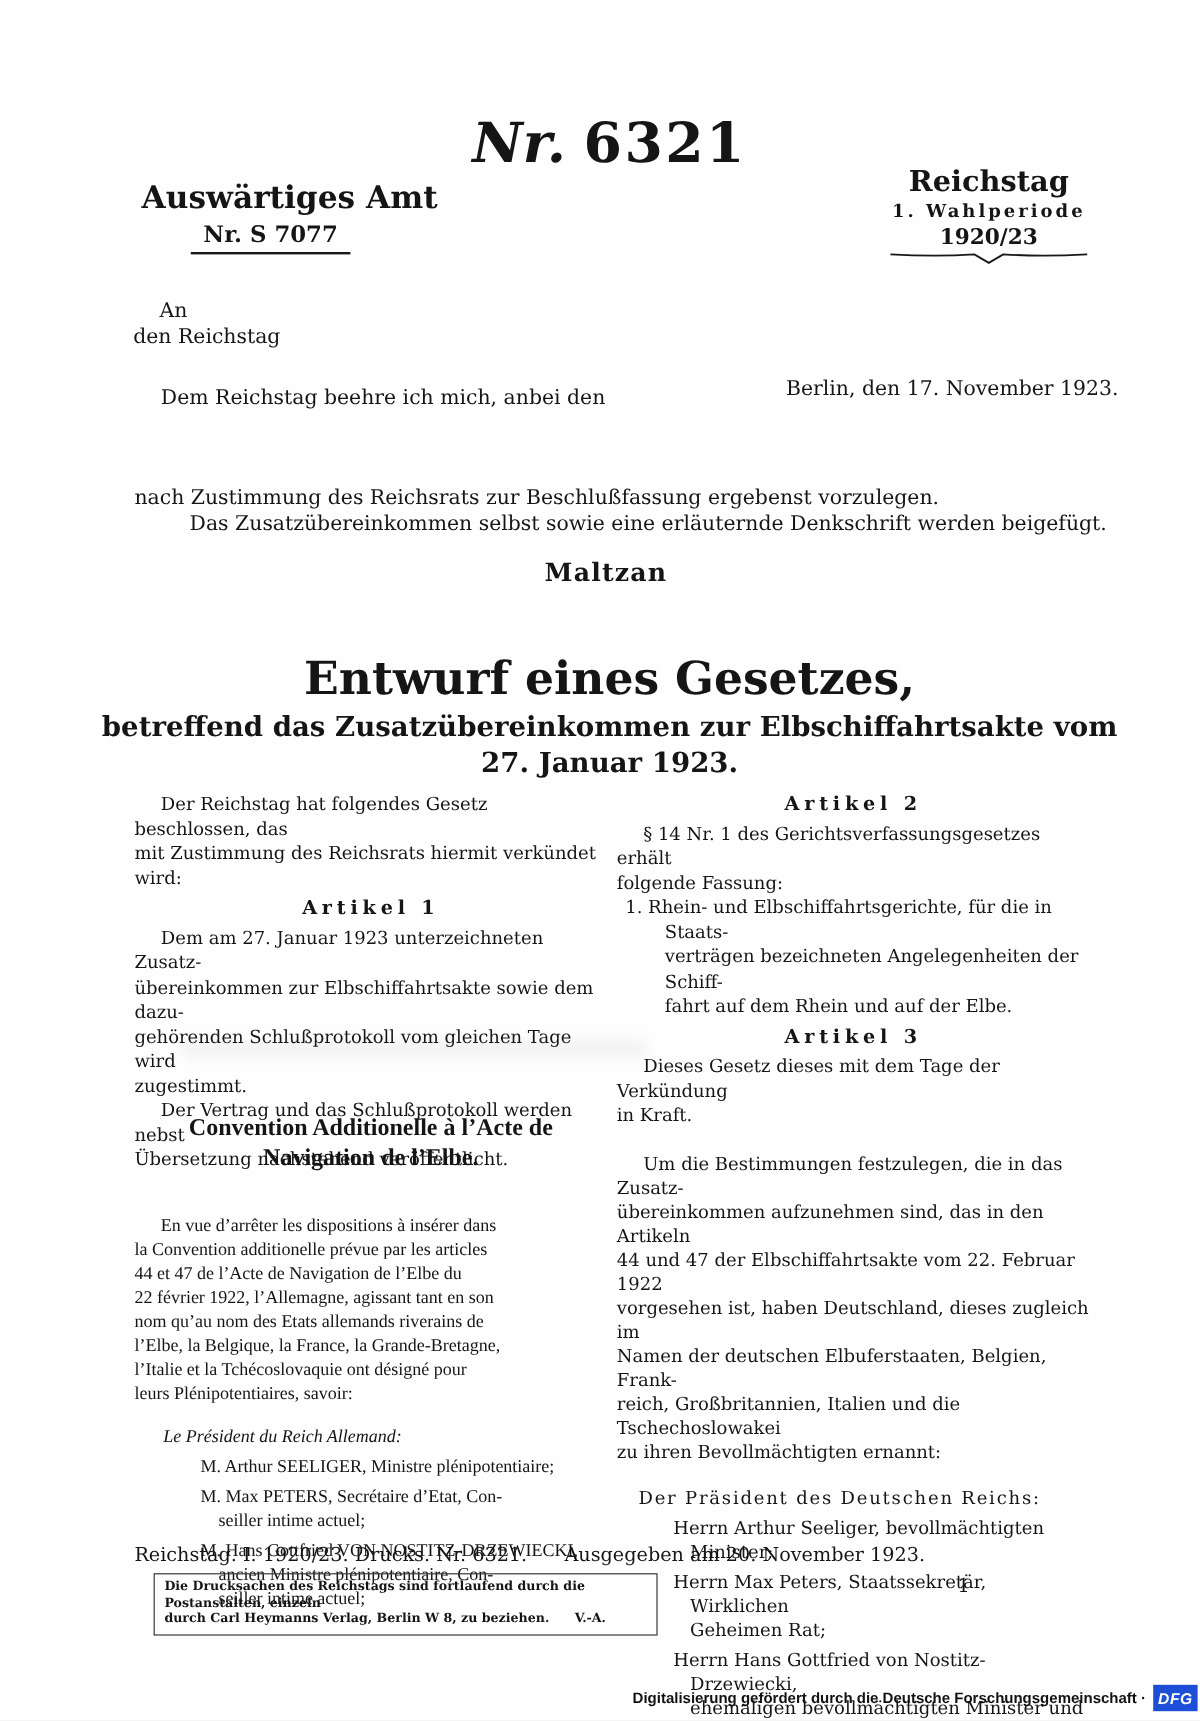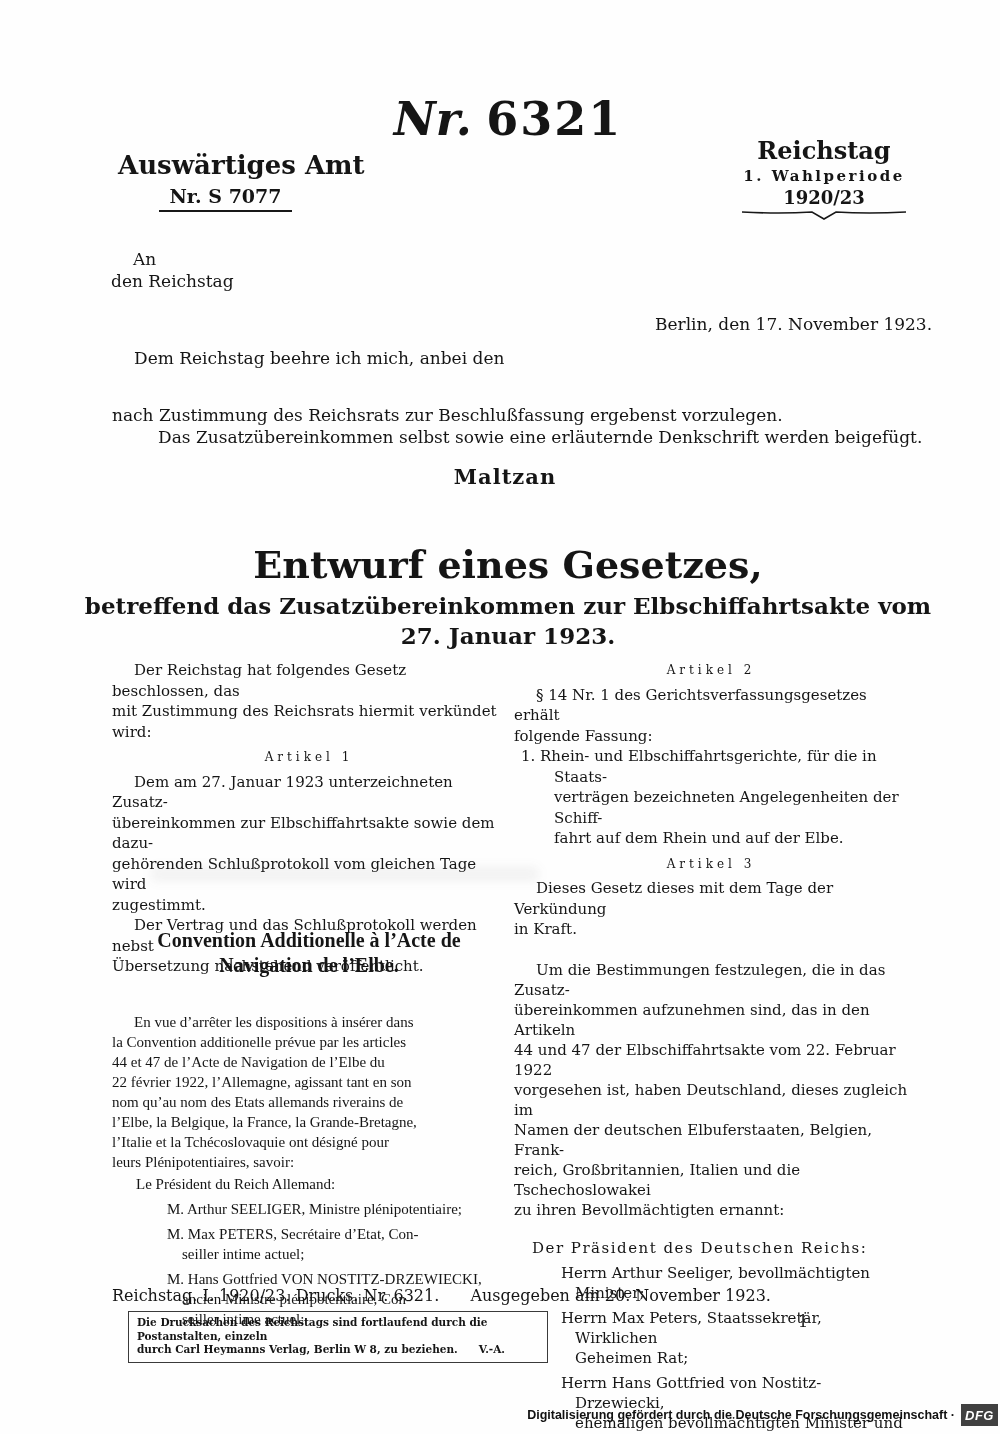--- a/index.html
+++ b/index.html
@@ -26,47 +26,47 @@
   .chamber { font-size:24px; font-weight:700; }
   .period  { font-size:15px; font-weight:700; letter-spacing:2.5px; margin-top:2px; white-space:nowrap; }
   .years   { font-size:18px; font-weight:600; margin-top:2px; }
   .session svg { display:block; margin:1px auto 0 auto; }
 
   
   .t17 { font-size:17px; line-height:22px; }
   .addr1 { top:248px; left:133px; }
   .addr2 { top:270px; left:111px; }
   .dateline { top:313px; left:655px; }
-  .letter-p1 { top:347px; left:134px; }
+  .letter-p1 { top:321px; left:134px; }
   .letter-p2 { top:360px; left:158px; width:760px; }
   .letter-p3 { top:404px; left:112px; }
   .letter-p4 { top:426px; left:158px; }
   .signature { top:464px; left:10px; width:990px; text-align:center;
                font-size:21px; font-weight:700; letter-spacing:1px; }
 
   
   .law-title { top:542px; left:0; width:1016px; text-align:center; font-size:38px; font-weight:700; }
   .law-subtitle { top:592px; left:0; width:1016px; text-align:center; font-size:23px; font-weight:700; }
   .law-subdate { top:622px; left:0; width:1016px; text-align:center; font-size:23px; font-weight:700; }
 
   
   .colbody { font-size:15px; line-height:20.5px; }
   .col-l1 { top:660px; left:112px; width:394px; }
   .col-r1 { top:660px; left:514px; width:394px; }
-  .art-head { text-align:center; font-size:12px; font-weight:400; letter-spacing:4px; margin:5px 0 4px 0; }
+  .art-head { text-align:center; font-size:16px; font-weight:700; letter-spacing:4px; margin:5px 0 4px 0; }
   .indent1 { text-indent:22px; }
   .num-item { padding-left:40px; text-indent:-33px; }
 
   
   .col-l2 { top:928px; left:112px; width:394px; }
   .col-r2 { top:928px; left:514px; width:394px; }
   .conv-head { text-align:center; font-size:20px; font-weight:700; line-height:25px; }
   .fr-body { font-size:15px; line-height:20px; }
   .fr-intro { margin-top:34px; text-indent:22px; }
-  .president-fr { margin-top:2px; padding-left:24px; }
+  .president-fr { margin-top:16px; font-style:italic; padding-left:24px; }
   .president-de { margin-top:18px; letter-spacing:1.5px; padding-left:18px; }
   .delegate-fr { padding-left:70px; text-indent:-15px; margin-top:5px; }
   .delegate-de { padding-left:61px; text-indent:-14px; margin-top:5px; }
   .de-body { font-size:15px; line-height:20px; }
   .de-intro { margin-top:32px; text-indent:22px; }
 
   .smudge { top:866px; left:150px; width:390px; height:16px;
             background:rgba(60,60,60,0.06); filter:blur(5px); border-radius:8px; }
 
   
@@ -75,21 +75,21 @@
   .footer-box { top:1311px; left:128px; width:420px; border:1px solid #3a3a3a;
                 padding:4px 8px 5px 8px; font-size:10.5px; line-height:13.5px; font-weight:700; }
   .footer-box .line2 { display:flex; }
   .footer-box .sig { margin-left:auto; margin-right:34px; }
   .pagenum { top:1312px; left:798px; font-size:16px; }
 
   
   .dfg-bar { top:1404px; right:2px; display:flex; align-items:center; gap:6px;
              font-family:"Liberation Sans", sans-serif; }
   .dfg-credit { font-size:12.5px; font-weight:700; color:#111; }
-  .dfg-logo { width:37px; height:22px; background:#404040; color:#fff;
+  .dfg-logo { width:37px; height:22px; background:#1d4ed8; color:#fff;
               font-size:13px; font-weight:700; font-style:italic;
               display:flex; align-items:center; justify-content:center; letter-spacing:0.5px; }
 </style>
 </head>
 <body>
 
 <div class="page">
 
   <div class="abs docnum">
     <span class="prefix">Nr.</span>

